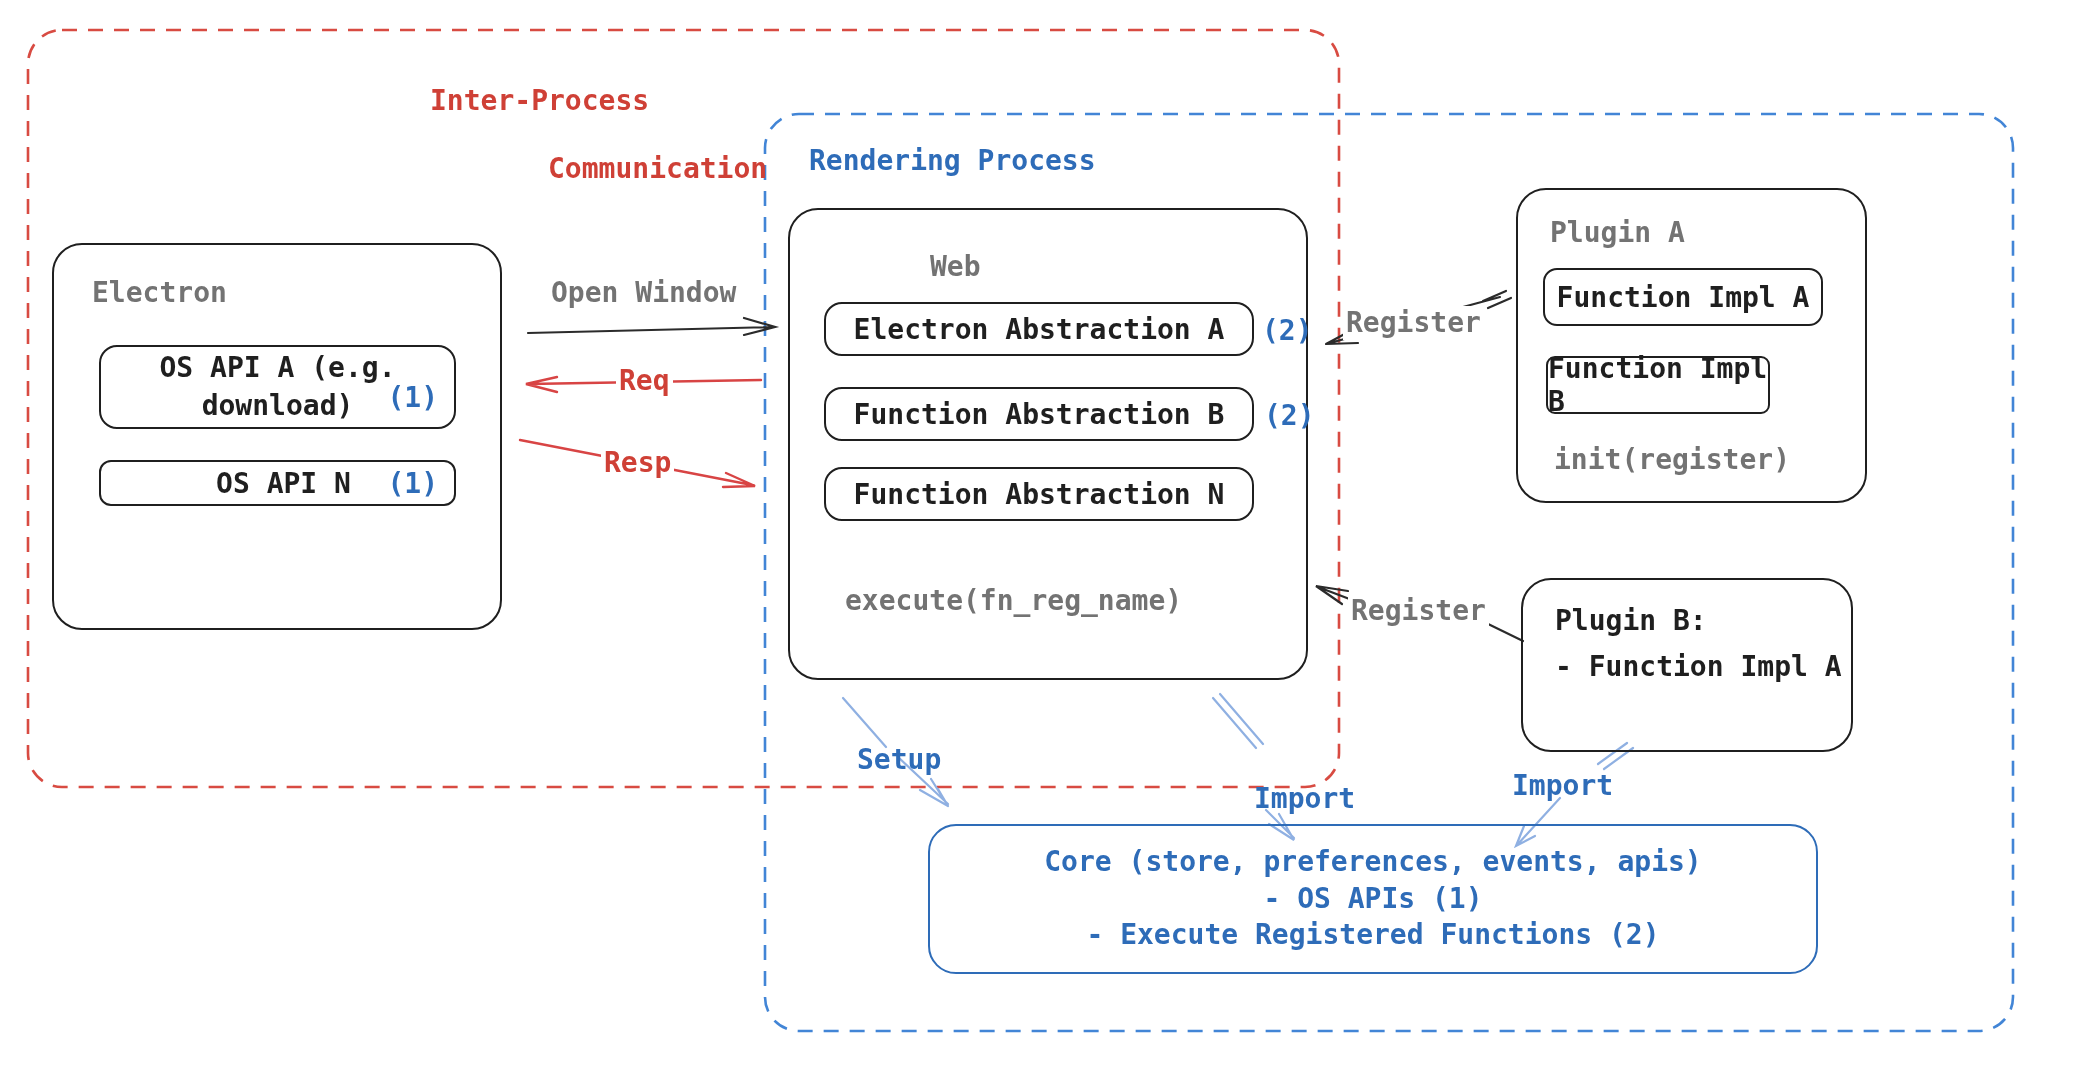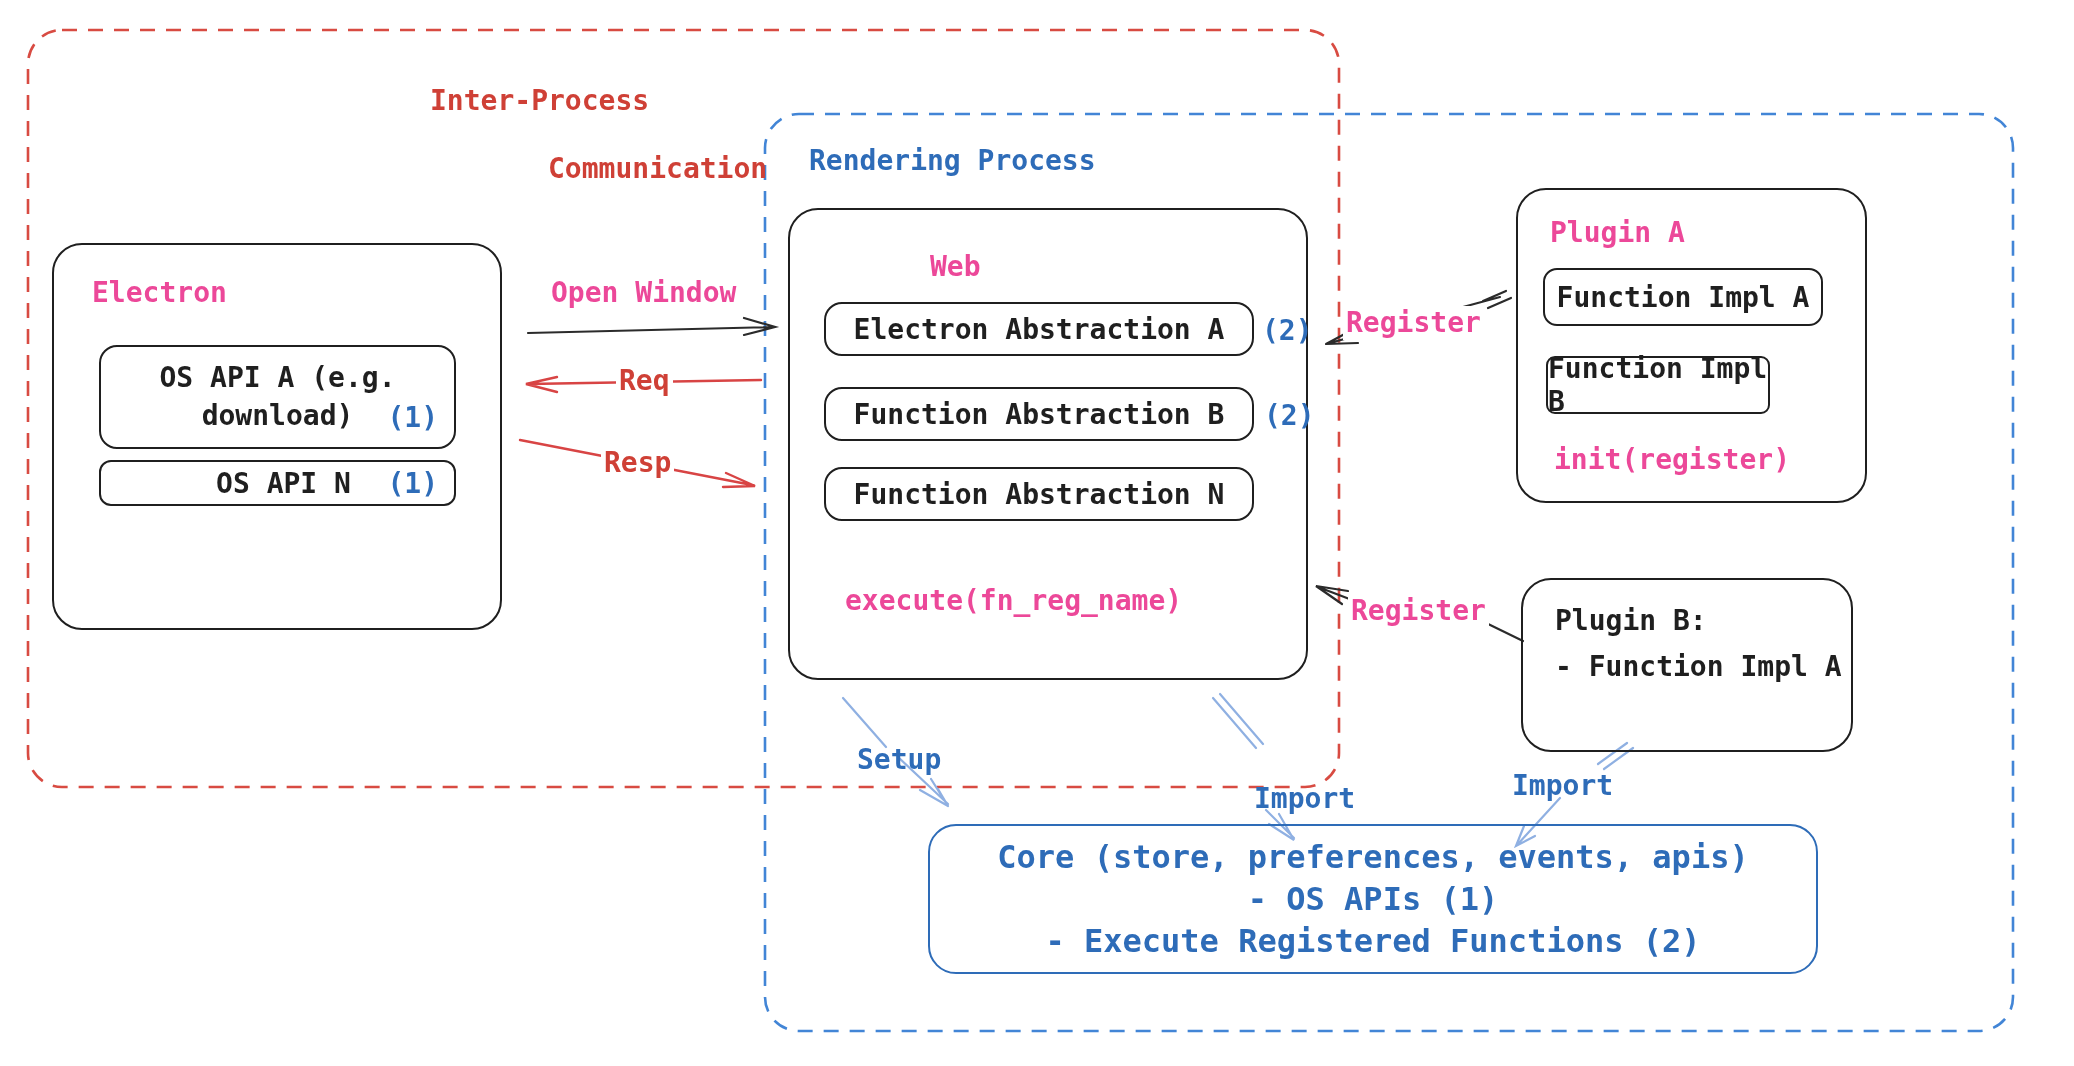--- a/index.html
+++ b/index.html
@@ -20,21 +20,21 @@
     z-index:2;
   }
   .bx.big{border-radius:30px;}
   .bx.blue{border-color:#2e6cb8;border-radius:28px;}
   .lbl{
     position:absolute;
     white-space:pre;
     font-size:28px;
     font-weight:600;
     line-height:1.22;
-    color:#ec4899;
+    color:#737373;
     z-index:3;
   }
   .lbl.red{color:#cf4036;}
   .lbl.blue{color:#2e6cb8;}
   .lbl.whitebg{background:#ffffff;padding:0 3px;}
   .center-flex{
     display:flex;align-items:center;justify-content:center;
     font-size:28px;font-weight:600;color:#1f1f1f;
   }
   .badge{color:#2e6cb8;font-weight:700;}
@@ -45,21 +45,21 @@
   .os-a .bdg{position:absolute;right:16px;bottom:10px;font-size:28px;}
   .os-n .bdg{position:absolute;right:16px;top:50%;transform:translateY(-50%);font-size:28px;}
   .fa-badge{position:absolute;font-size:28px;font-weight:700;color:#2e6cb8;z-index:3;}
   .pluginb-text{
     position:absolute;left:32px;top:18px;
     font-size:28px;font-weight:600;color:#1f1f1f;line-height:1.64;white-space:pre;
   }
   .core-text{
     display:flex;flex-direction:column;align-items:center;justify-content:center;
     height:100%;
-    font-size:32px;font-weight:600;color:#2e6cb8;line-height:1.32;text-align:center;
+    font-size:28px;font-weight:600;color:#2e6cb8;line-height:1.32;text-align:center;
   }
 </style>
 </head>
 <body>
 
 <div class="canvas">
 
   <svg class="overlay" width="2074" height="1066" viewBox="0 0 2074 1066">
 
     <rect x="28" y="30" width="1311" height="757" rx="34" fill="none" stroke="#d84b42" stroke-width="2.6" stroke-dasharray="15 11"></rect>
@@ -85,21 +85,21 @@
   </svg>
 
   <div class="lbl red" style="left:430px;top:84px;"><span>Inter-Process</span><br>
        <span>Communication</span></div>
 
   <div class="lbl blue" style="left:809px;top:144px;">Rendering Process</div>
 
   <div class="bx big" style="left:52px;top:243px;width:450px;height:387px;"></div>
   <div class="lbl" style="left:92px;top:276px;">Electron</div>
 
-  <div class="bx os-a" style="left:99px;top:345px;width:357px;height:104px;">
+  <div class="bx os-a" style="left:99px;top:345px;width:357px;height:84px;">
     <div>OS API A (e.g.</div>
     <div>download)</div>
     <span class="badge bdg">(1)</span>
   </div>
 
   <div class="bx center-flex os-n" style="left:99px;top:460px;width:357px;height:46px;border-radius:12px;padding-left:12px;">
     <span>OS API N</span>
     <span class="badge bdg">(1)</span>
   </div>
 

